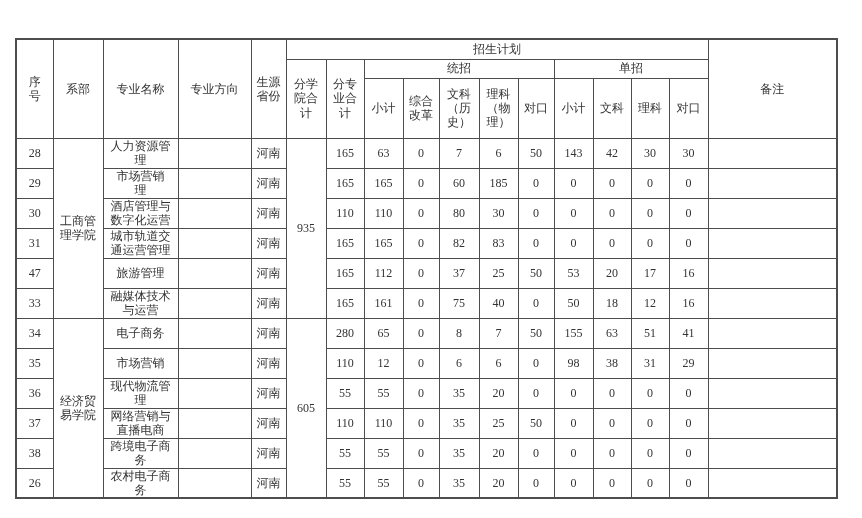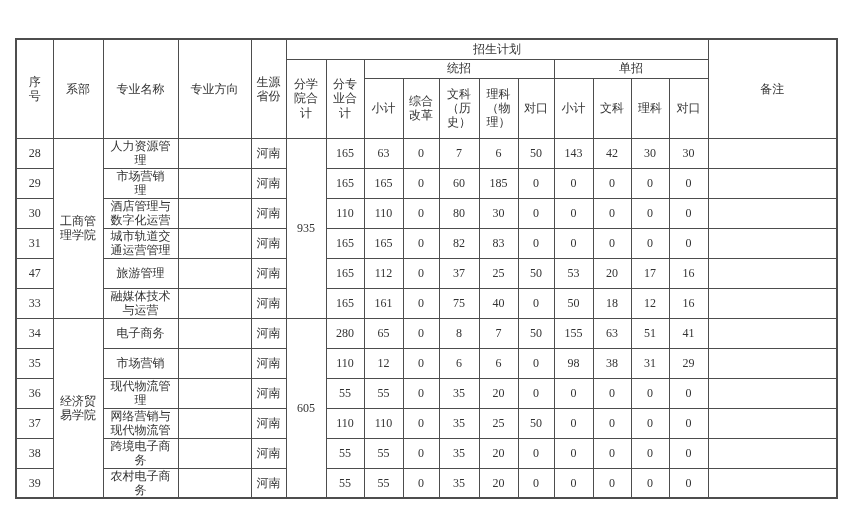--- a/index.html
+++ b/index.html
@@ -263,21 +263,21 @@
           <td>0</td>
           <td>0</td>
           <td>0</td>
           <td>0</td>
           <td>0</td>
           <td></td>
         </tr>
         <tr>
           <td>37</td>
           <td>网络营销与
-现代物流管</td>
+直播电商</td>
           <td></td>
           <td>河南</td>
           <td>110</td>
           <td>110</td>
           <td>0</td>
           <td>35</td>
           <td>25</td>
           <td>50</td>
           <td>0</td>
           <td>0</td>
@@ -297,21 +297,21 @@
           <td>35</td>
           <td>20</td>
           <td>0</td>
           <td>0</td>
           <td>0</td>
           <td>0</td>
           <td>0</td>
           <td></td>
         </tr>
         <tr>
-          <td>39</td>
+          <td>26</td>
           <td>农村电子商
 务</td>
           <td></td>
           <td>河南</td>
           <td>55</td>
           <td>55</td>
           <td>0</td>
           <td>35</td>
           <td>20</td>
           <td>0</td>

